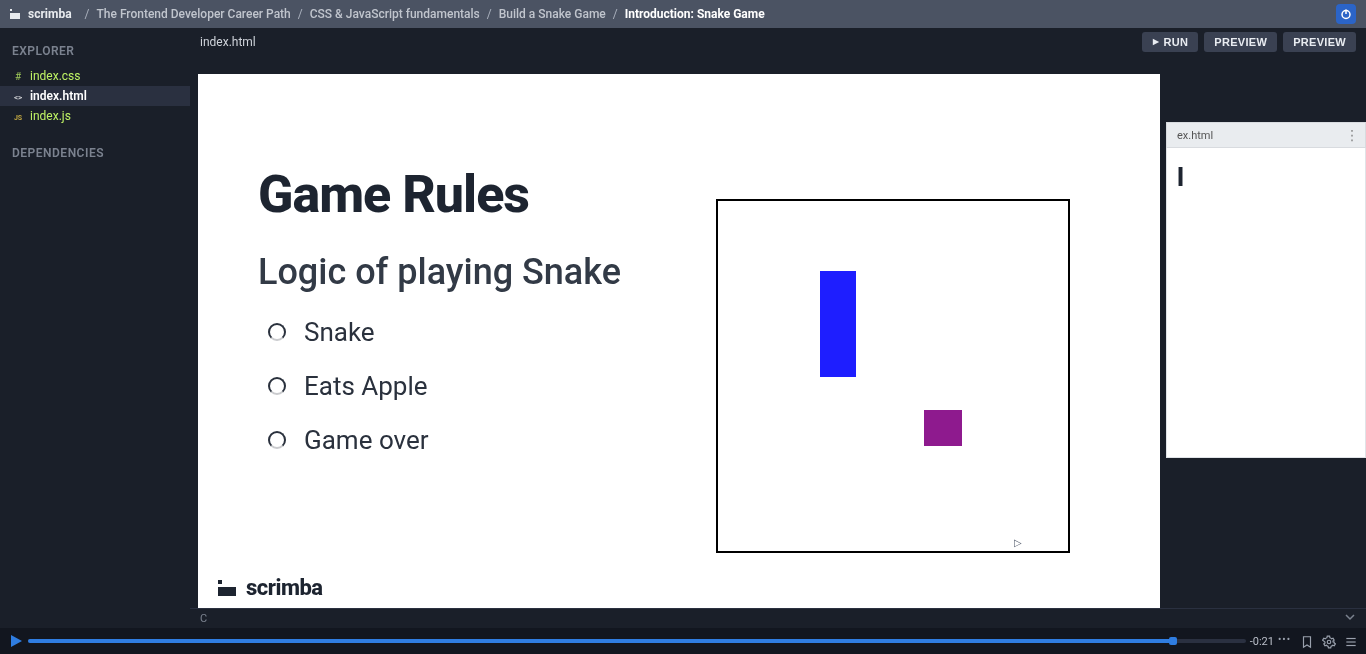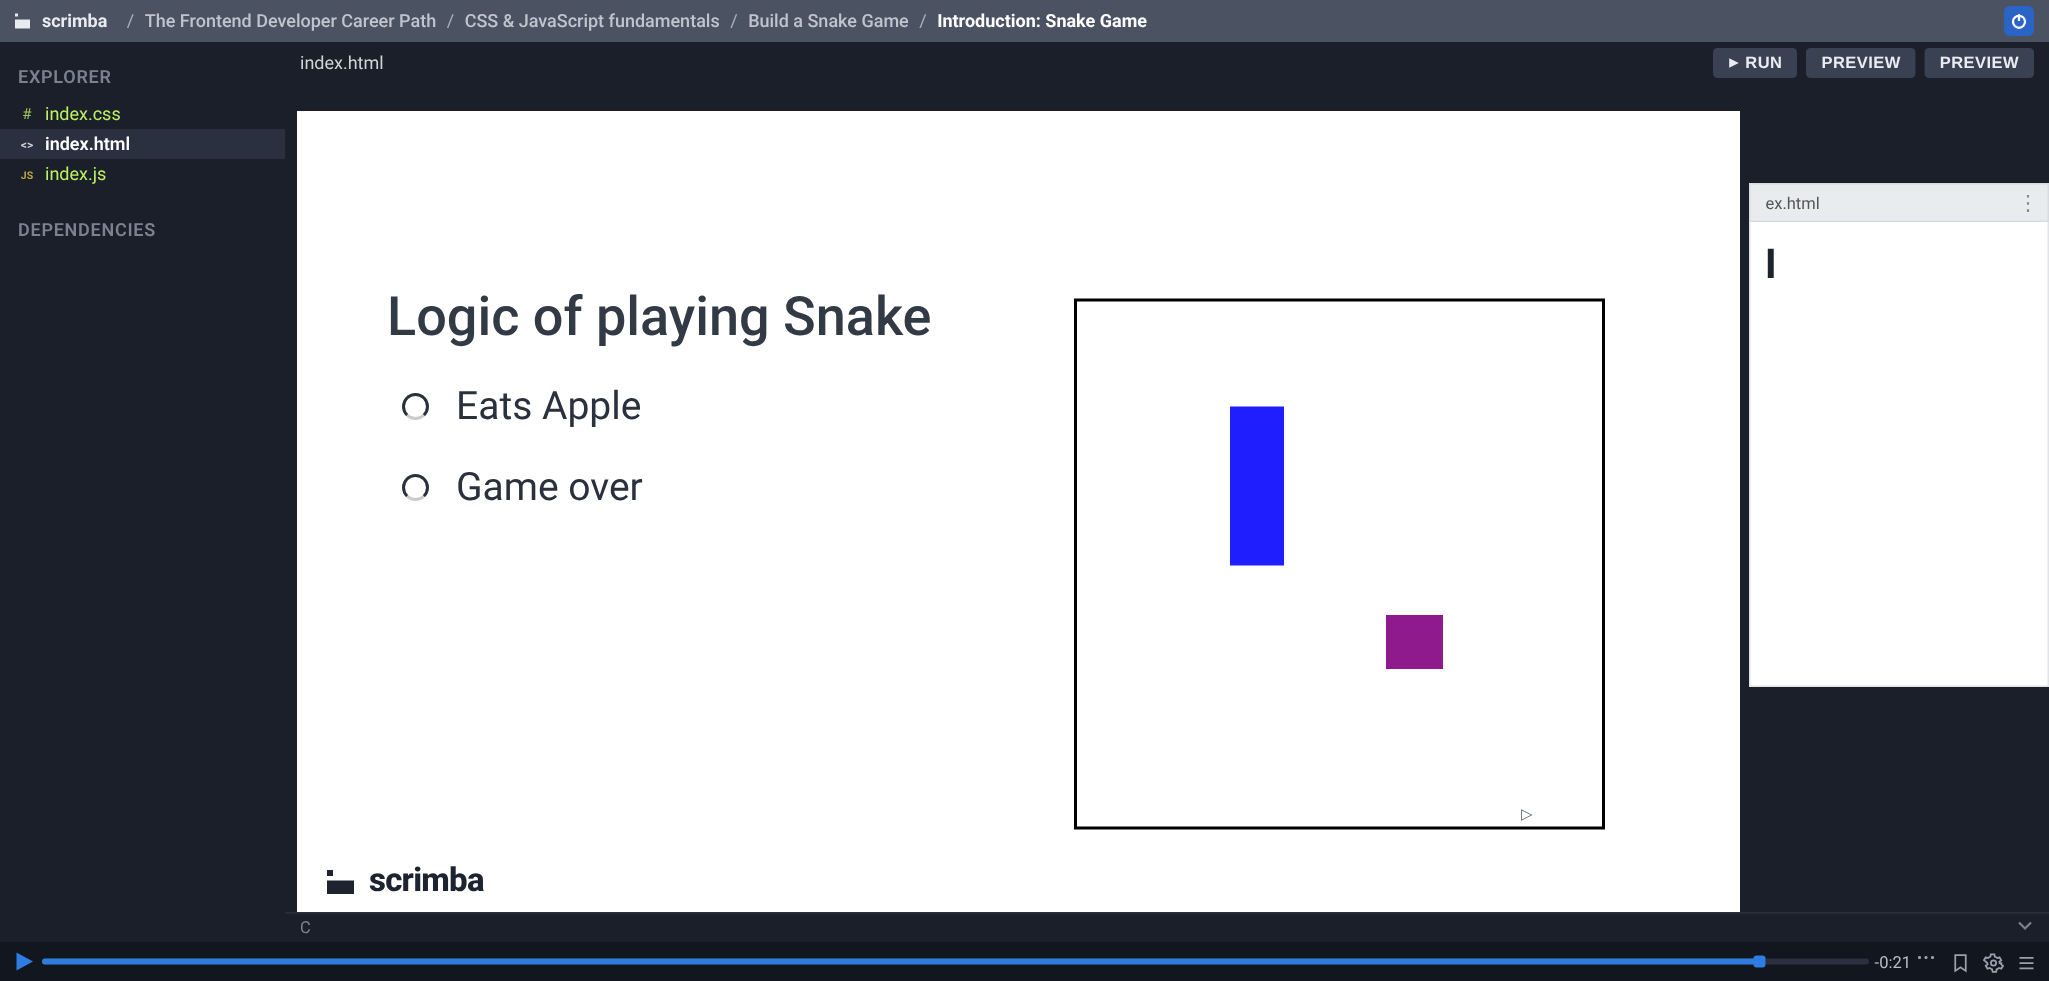--- a/index.html
+++ b/index.html
@@ -153,22 +153,27 @@
           <span>ex.html</span>
           <span class="dots">⋮</span>
         </div>
         <div class="pv-body">
           <div class="frag">l</div>
         </div>
       </div>
 
       <div class="slide">
         <div class="slide-inner">
+          <h1>Game Rules</h1>
           <h2>Logic of playing Snake</h2>
           <ul>
+            <li>
+                <span class="bullet-circle"></span>
+                <span>Snake</span>
+              </li>
             <li>
                 <span class="bullet-circle"></span>
                 <span>Eats Apple</span>
               </li>
             <li>
                 <span class="bullet-circle"></span>
                 <span>Game over</span>
               </li>
           </ul>
         </div>

